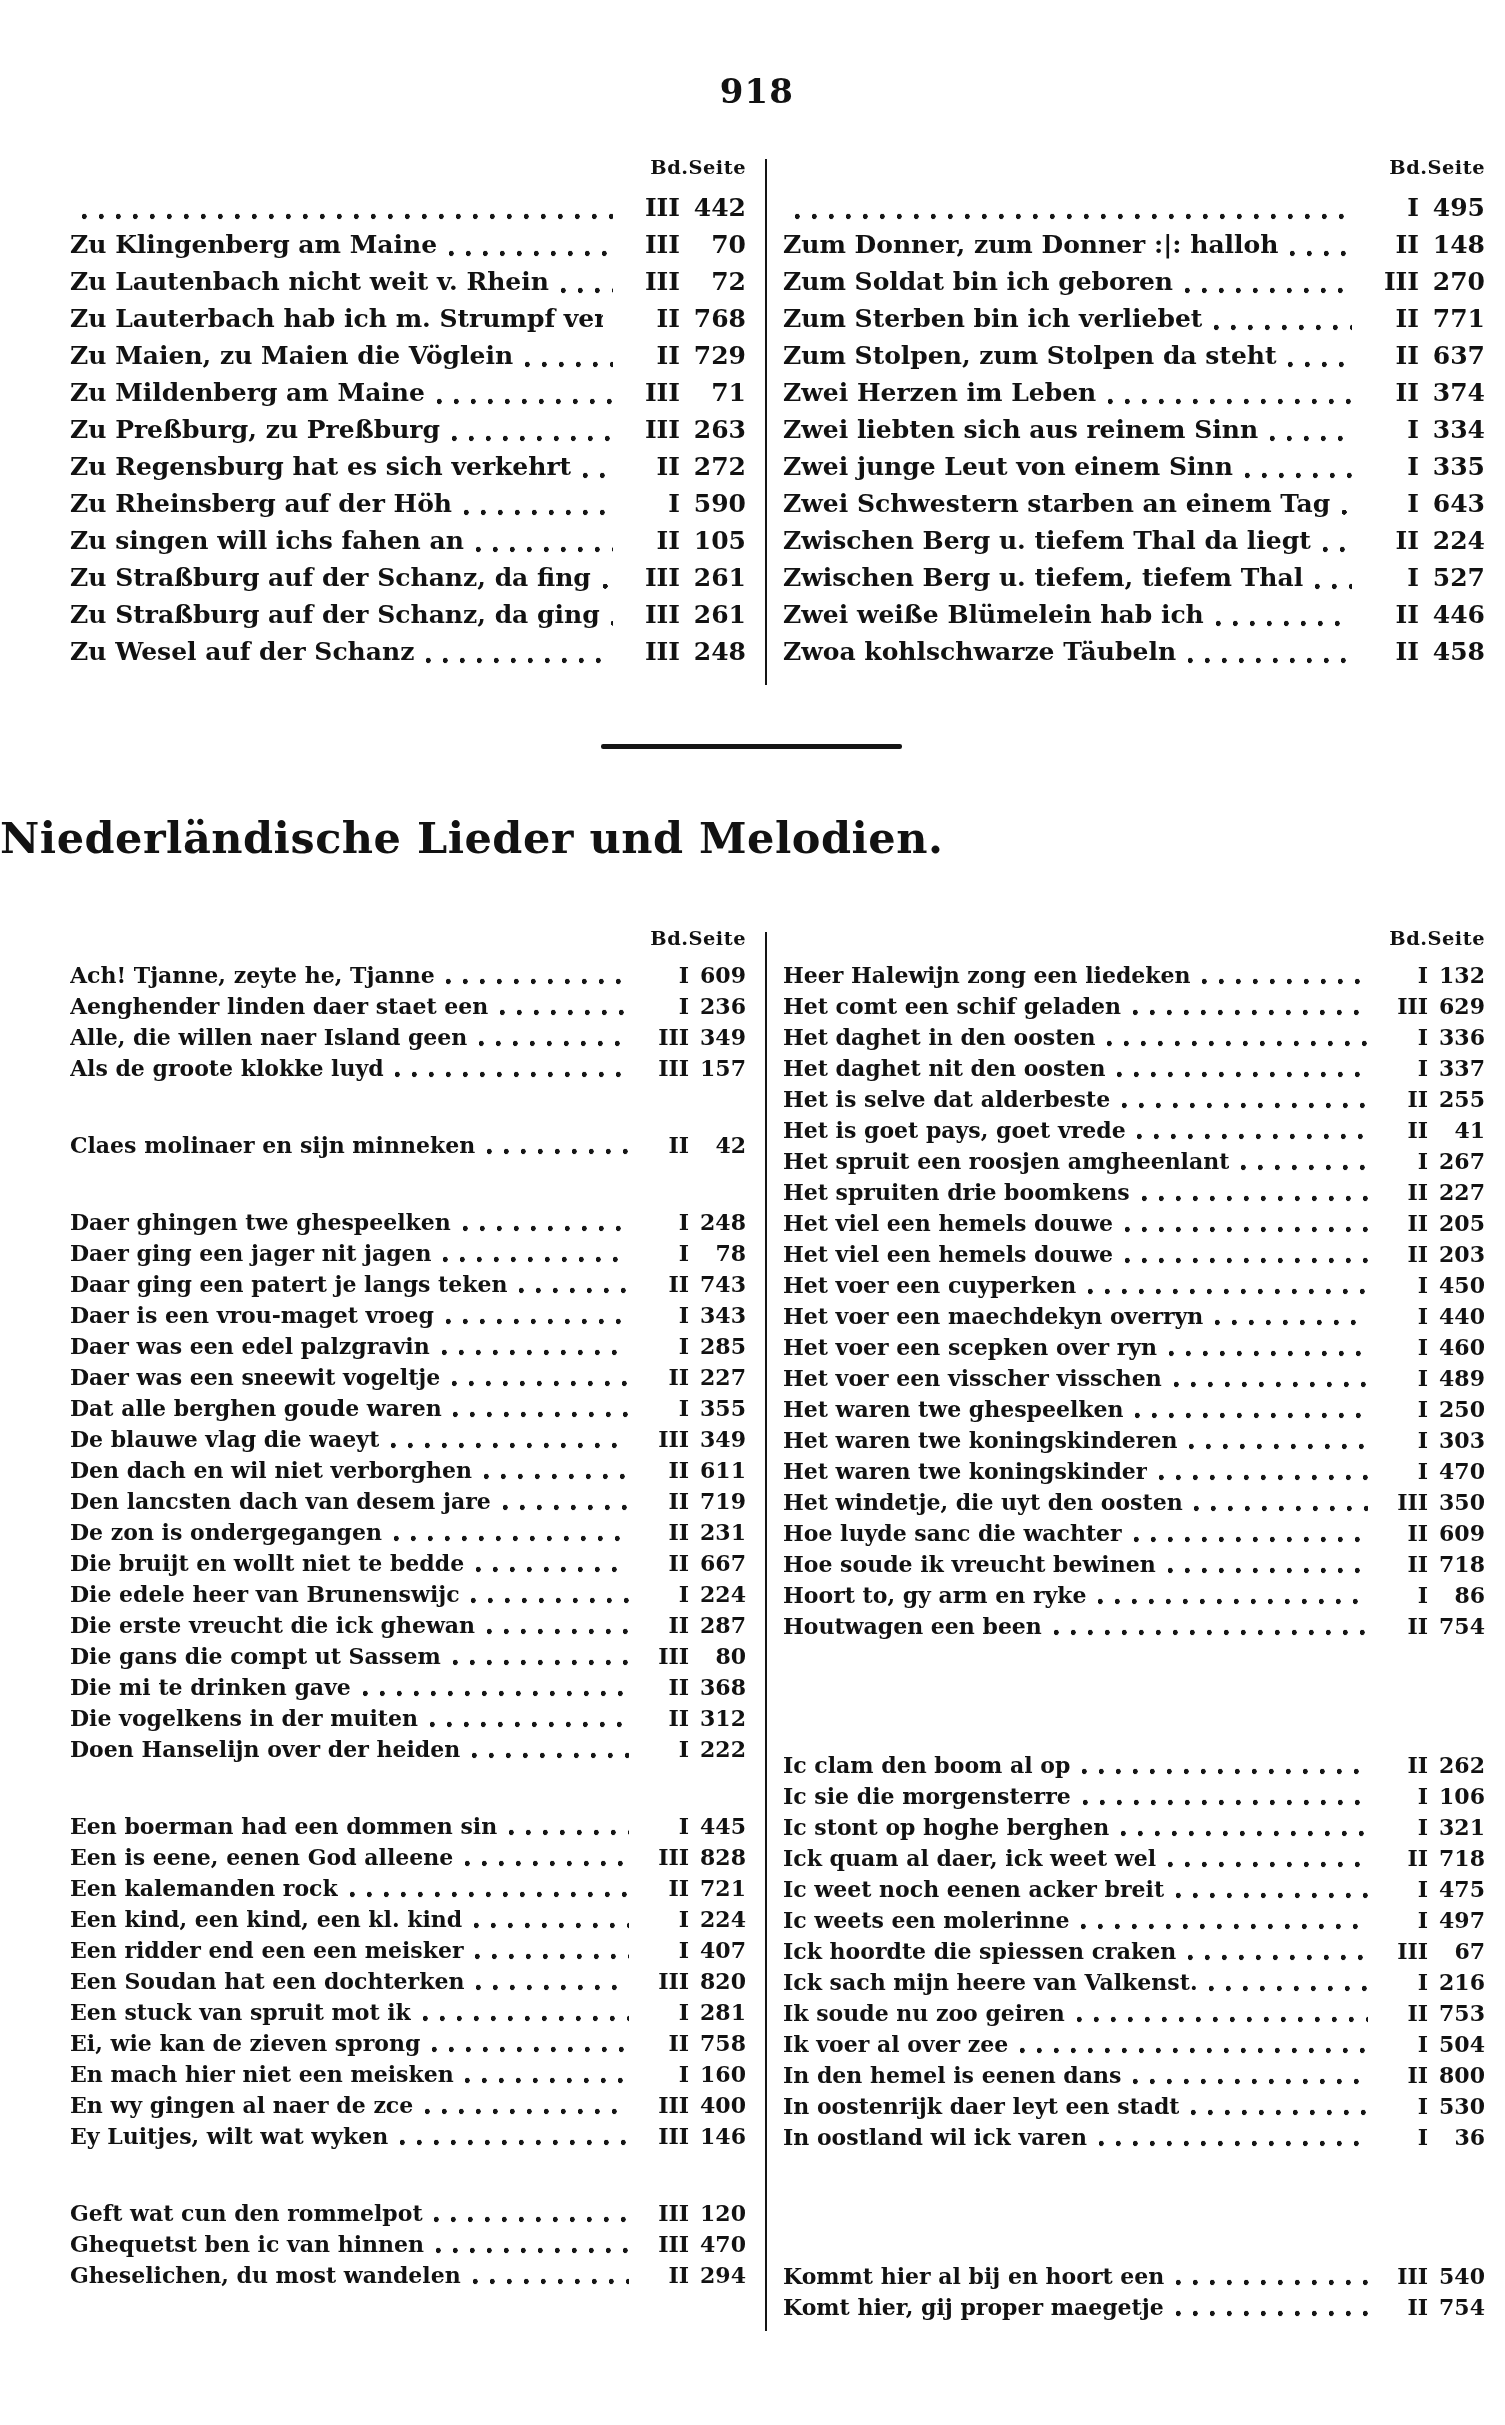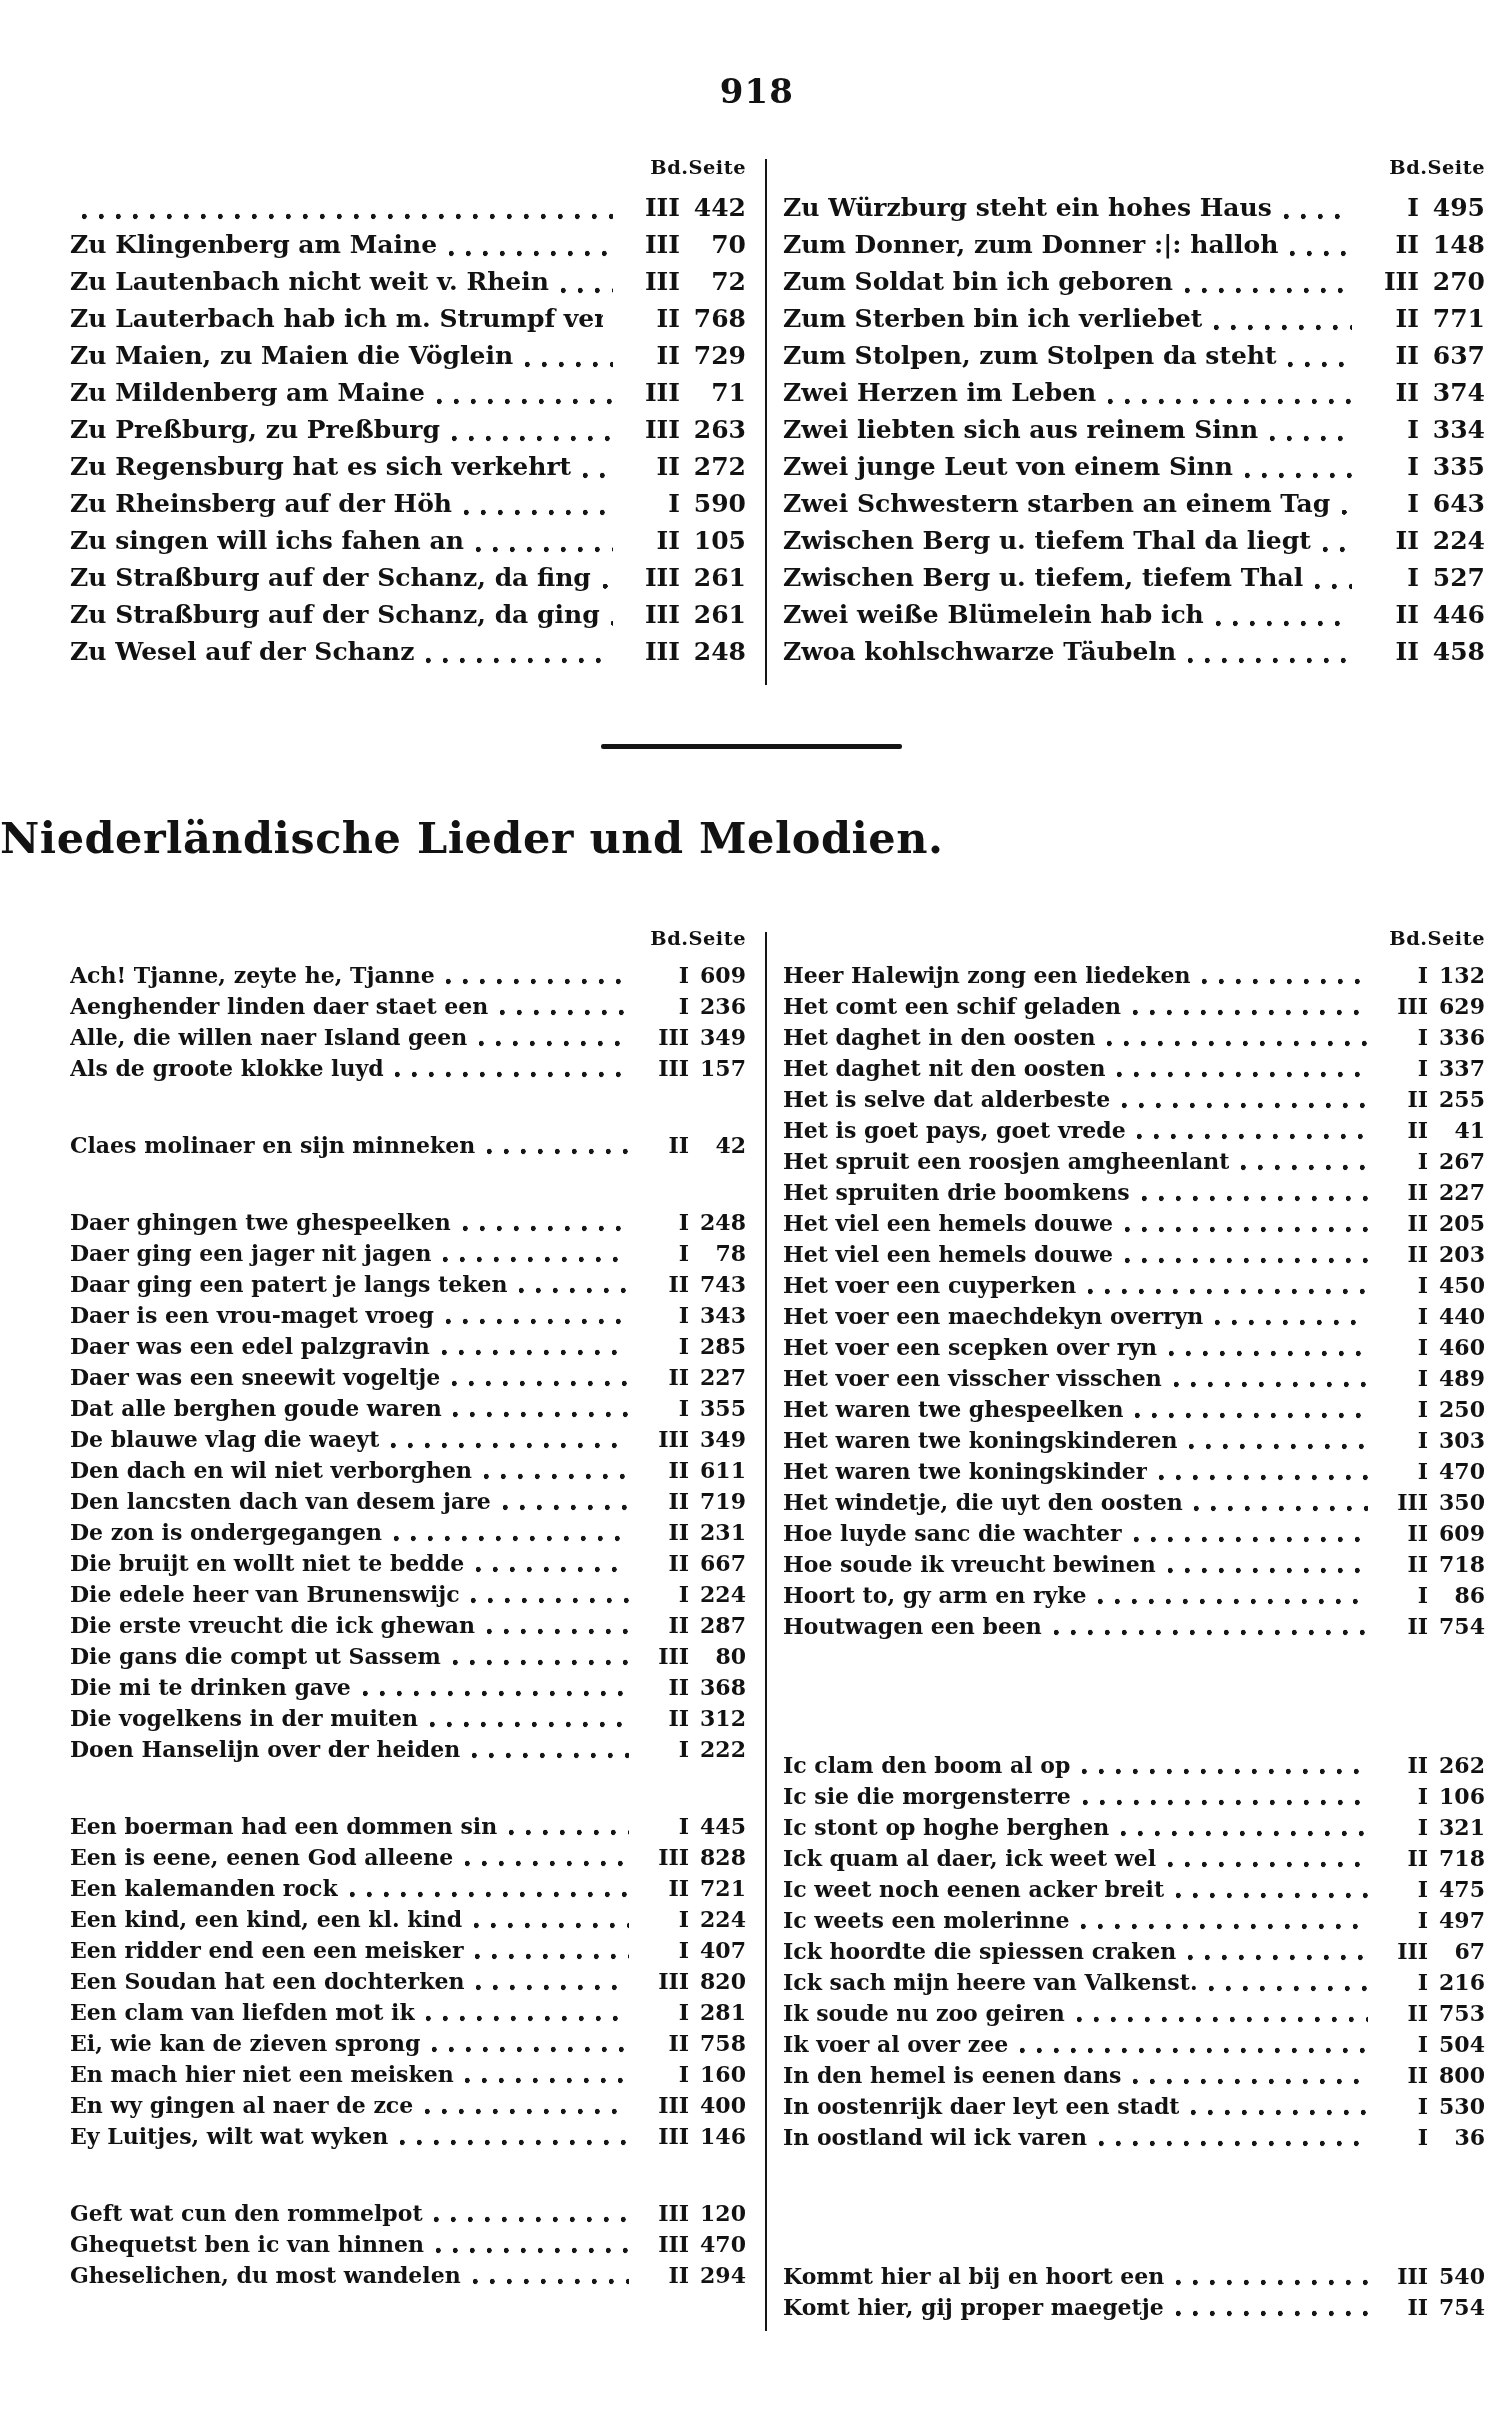--- a/index.html
+++ b/index.html
@@ -186,21 +186,20 @@
         </div>
       </div>
     </div>
 
   <div class="vdiv" style="left:765px; top:159px; height:526px;"></div>
 
   <div class="col german" id="gr" style="left:783px; top:157px; width:702px;">
     <div class="col-header">Bd.Seite</div>
   <div class="group">
         <div class="row">
-          <span class="t">Zu Würzburg steht ein hohes Haus</span>
           <span class="dots"></span>
           <span class="vol">I</span>
           <span class="pg">495</span>
         </div>
         <div class="row">
           <span class="t">Zum Donner, zum Donner :|: halloh</span>
           <span class="dots"></span>
           <span class="vol">II</span>
           <span class="pg">148</span>
         </div>
@@ -454,21 +453,21 @@
           <span class="vol">I</span>
           <span class="pg">407</span>
         </div>
         <div class="row">
           <span class="t">Een Soudan hat een dochterken</span>
           <span class="dots"></span>
           <span class="vol">III</span>
           <span class="pg">820</span>
         </div>
         <div class="row">
-          <span class="t">Een clam van liefden mot ik</span>
+          <span class="t">Een stuck van spruit mot ik</span>
           <span class="dots"></span>
           <span class="vol">I</span>
           <span class="pg">281</span>
         </div>
         <div class="row">
           <span class="t">Ei, wie kan de zieven sprong</span>
           <span class="dots"></span>
           <span class="vol">II</span>
           <span class="pg">758</span>
         </div>

